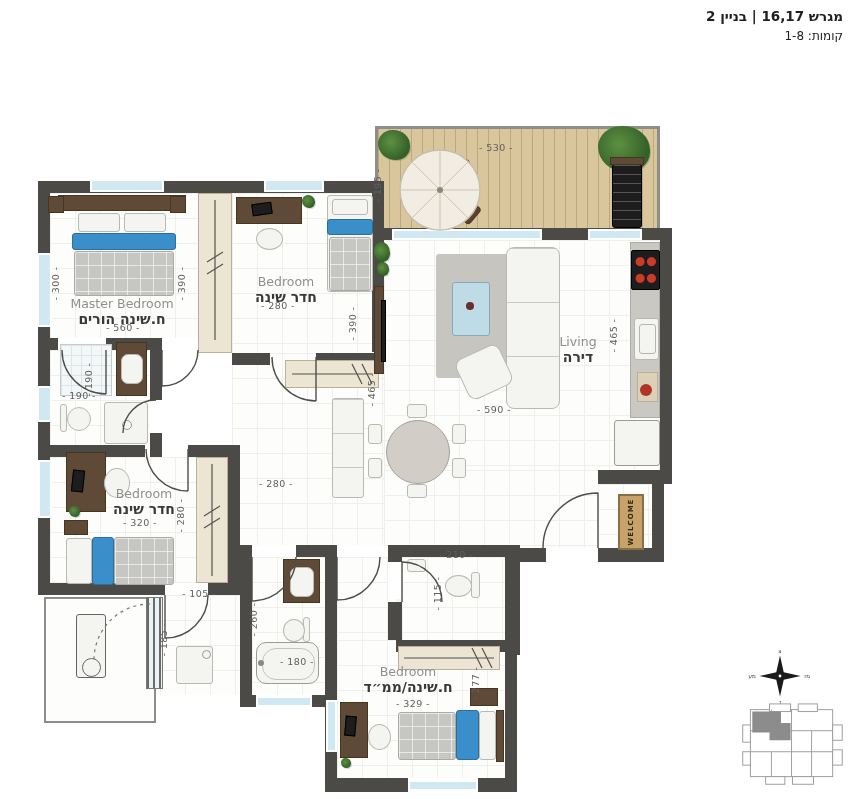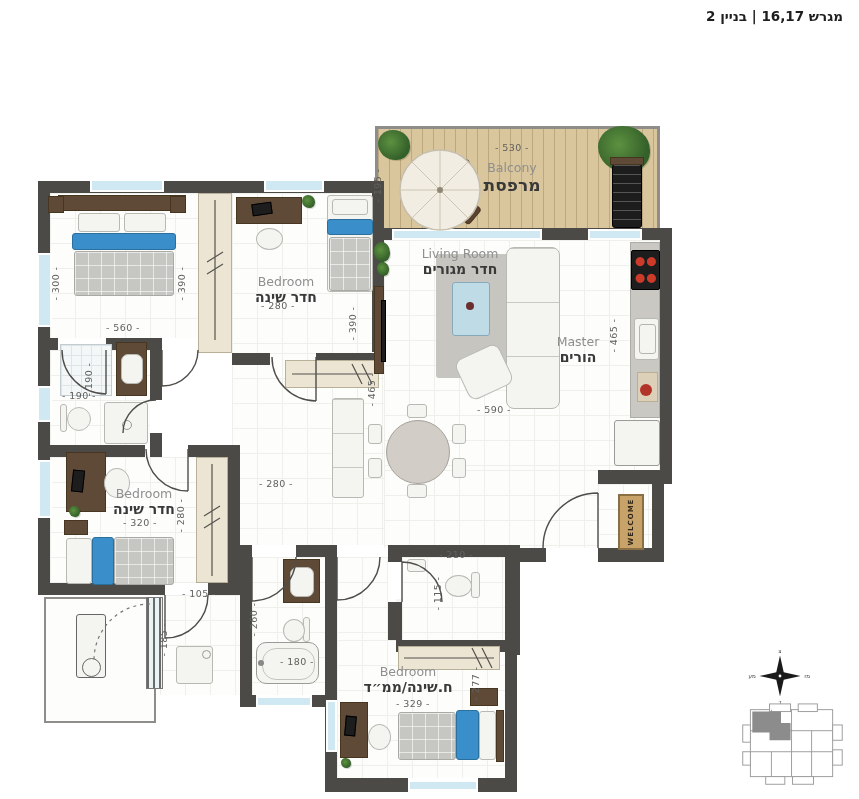--- a/index.html
+++ b/index.html
@@ -50,20 +50,21 @@
   svg{position:absolute;overflow:visible;}
   .cmpl{font-size:6px;fill:#444;}
 </style>
 </head>
 <body>
 
 <div class="page">
 
   <div class="hdr">
     <div class="t">מגרש 16,17 | בניין 2</div>
+    <div class="l">קומות:  1-8</div>
   </div>
 
   <div class="wm" style="left:250px;top:578px;">neamal</div>
 
   <div class="fl" style="left:50px;top:193px;width:148px;height:145px;"></div>
   <div class="fl" style="left:232px;top:193px;width:140px;height:160px;"></div>
   <div class="fl" style="left:384px;top:240px;width:276px;height:230px;"></div>
   <div class="fl" style="left:384px;top:470px;width:214px;height:78px;"></div>
   <div class="fl" style="left:598px;top:484px;width:54px;height:64px;"></div>
   <div class="fl" style="left:232px;top:353px;width:152px;height:192px;"></div>
@@ -270,21 +271,21 @@
       <circle cx="440" cy="190" r="40" fill="#f1ede3" stroke="#c6bfae" stroke-width="1.5"></circle>
       <g stroke="#cdc5b2" stroke-width="1">
         <path d="M 400 190 H 480 M 440 150 V 230 M 412 162 L 468 218 M 468 162 L 412 218"></path>
       </g>
       <circle cx="440" cy="190" r="3" fill="#8f8673"></circle>
     </g>
 
     <path d="M 150 604 A 56 56 0 0 0 94 660" stroke="#777" stroke-width="1.2" fill="none" stroke-dasharray="3 4"></path>
   </svg>
 
-  <div class="dim" style="left:470px;top:142px;width:84px;">- 530 -</div>
+  <div class="dim" style="left:454px;top:142px;width:84px;">- 530 -</div>
   <div class="dim dimv" style="left:349px;top:180px;">- 195 -</div>
   <div class="dim dimv" style="left:27px;top:278px;">- 300 -</div>
   <div class="dim dimv" style="left:153px;top:278px;">- 390 -</div>
   <div class="dim" style="left:90px;top:322px;width:66px;">- 560 -</div>
   <div class="dim" style="left:240px;top:300px;width:76px;">- 280 -</div>
   <div class="dim dimv" style="left:324px;top:318px;">- 390 -</div>
   <div class="dim dimv" style="left:60px;top:374px;">- 190 -</div>
   <div class="dim" style="left:50px;top:390px;width:58px;">- 190 -</div>
   <div class="dim" style="left:106px;top:517px;width:68px;">- 320 -</div>
   <div class="dim dimv" style="left:152px;top:510px;">- 280 -</div>
@@ -294,35 +295,31 @@
   <div class="dim dimv" style="left:585px;top:330px;">- 465 -</div>
   <div class="dim" style="left:170px;top:588px;width:58px;">- 105 -</div>
   <div class="dim dimv" style="left:135px;top:634px;">- 185 -</div>
   <div class="dim dimv" style="left:225px;top:614px;">- 260 -</div>
   <div class="dim" style="left:266px;top:656px;width:62px;">- 180 -</div>
   <div class="dim" style="left:426px;top:549px;width:60px;">- 210 -</div>
   <div class="dim dimv" style="left:409px;top:588px;">- 115 -</div>
   <div class="dim" style="left:380px;top:698px;width:66px;">- 329 -</div>
   <div class="dim dimv" style="left:447px;top:678px;">- 277 -</div>
 
-  <div class="rlabel" style="left:452px;top:160px;width:120px;">
-    <span class="len">Balcony</span>
-    <span class="lhe big">מרפסת</span>
+  <div class="rlabel" style="left:52px;top:296px;width:140px;">
+    <span class="len">Master Bedroom</span>
+    <span class="lhe">ח.שינה הורים</span>
   </div>
   <div class="rlabel" style="left:228px;top:274px;width:116px;">
     <span class="len">Bedroom</span>
     <span class="lhe">חדר שינה</span>
   </div>
-  <div class="rlabel" style="left:412px;top:246px;width:96px;">
-    <span class="len">Living Room</span>
-    <span class="lhe">חדר מגורים</span>
-  </div>
   <div class="rlabel" style="left:536px;top:334px;width:84px;">
-    <span class="len">Master</span>
-    <span class="lhe">הורים</span>
+    <span class="len">Living</span>
+    <span class="lhe">דירה</span>
   </div>
   <div class="rlabel" style="left:92px;top:486px;width:104px;">
     <span class="len">Bedroom</span>
     <span class="lhe">חדר שינה</span>
   </div>
   <div class="rlabel" style="left:350px;top:664px;width:116px;">
     <span class="len">Bedroom</span>
     <span class="lhe">ח.שינה/ממ״ד</span>
   </div>
 

